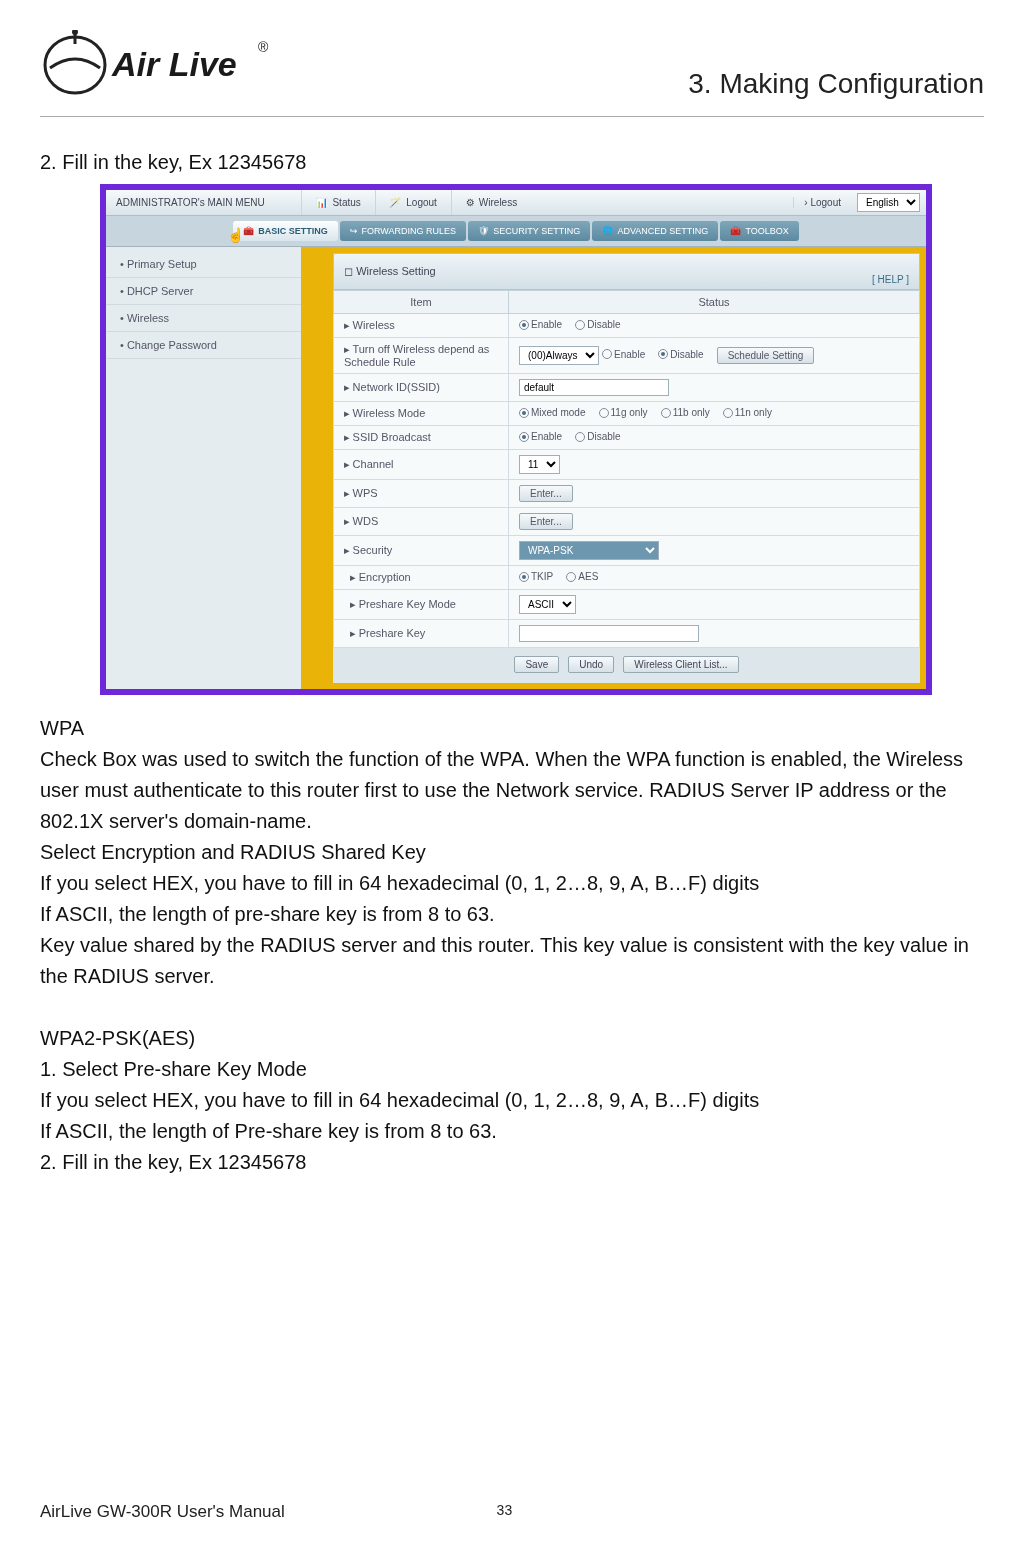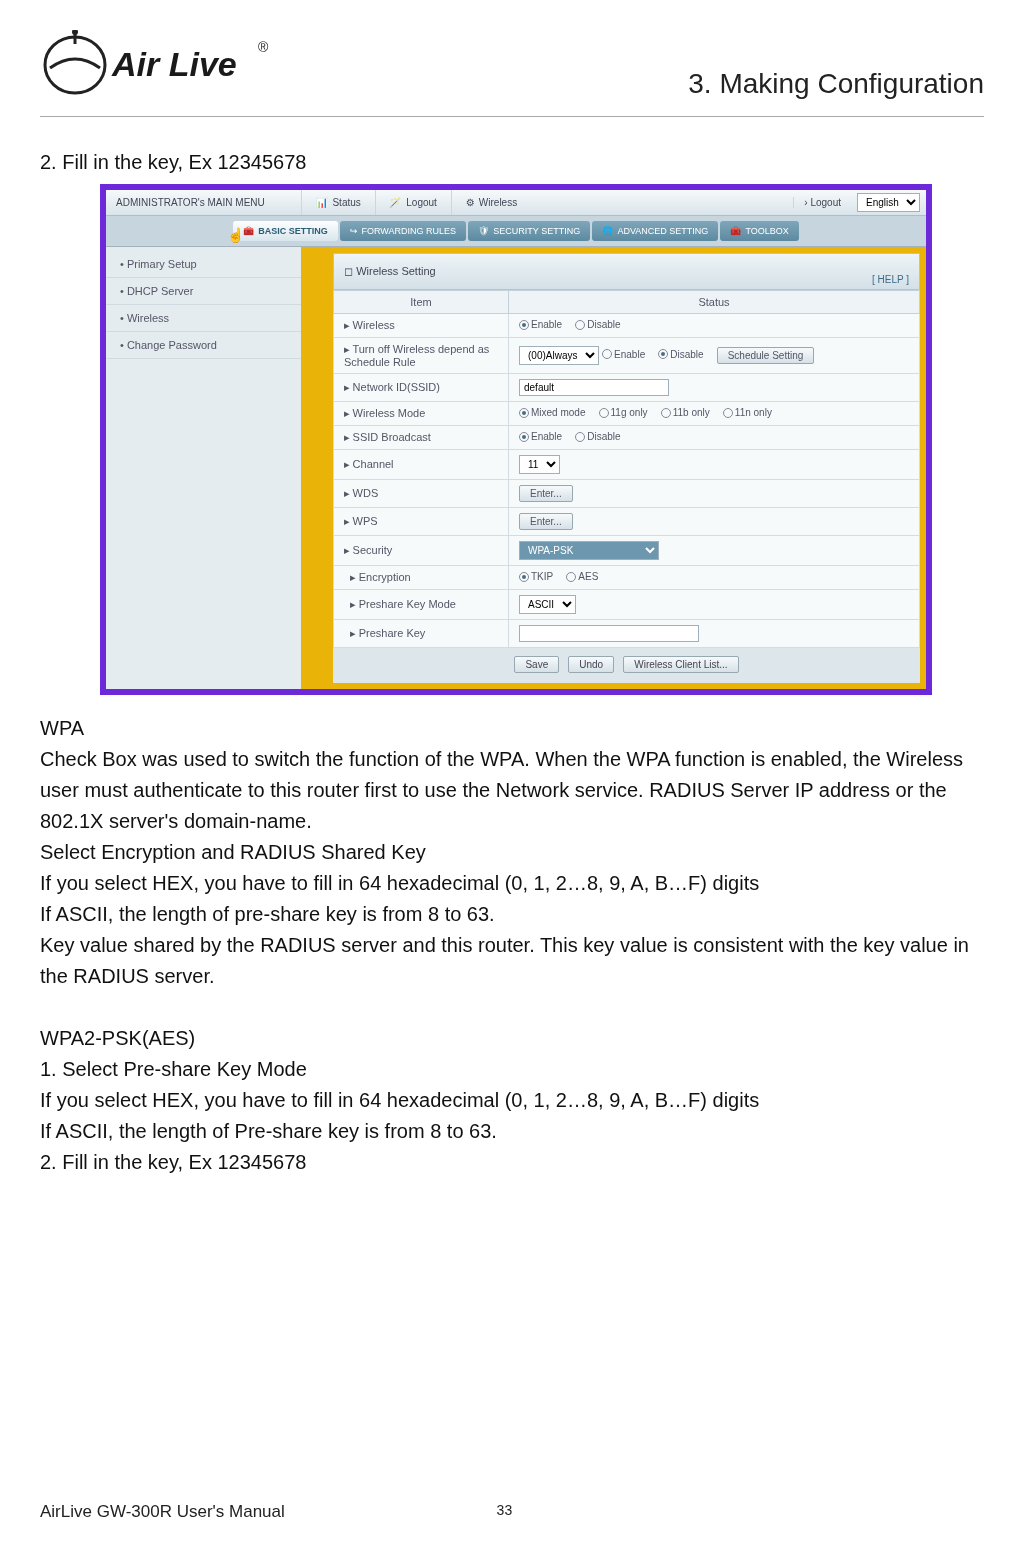--- a/index.html
+++ b/index.html
@@ -181,25 +181,25 @@
                     <span class="r"></span>
                     <span>Disable</span>
                   </span>
             </td>
           </tr>
           <tr>
             <td class="lbl">▸ <span>Channel</span></td>
             <td><select class="sel"><option>11</option></select></td>
           </tr>
           <tr>
+            <td class="lbl">▸ <span>WPS</span></td>
+            <td><span class="btn">Enter...</span></td>
+          </tr>
+          <tr>
             <td class="lbl">▸ <span>WDS</span></td>
-            <td><span class="btn">Enter...</span></td>
-          </tr>
-          <tr>
-            <td class="lbl">▸ <span>WPS</span></td>
             <td><span class="btn">Enter...</span></td>
           </tr>
           <tr>
             <td class="lbl">▸ <span>Security</span></td>
             <td><select class="sel" style="width:140px;background:#6d97af;color:#fff"><option>WPA-PSK</option></select></td>
           </tr>
           <tr>
             <td class="lbl">&nbsp;&nbsp;▸ <span>Encryption</span></td>
             <td>
               <span class="radio">

